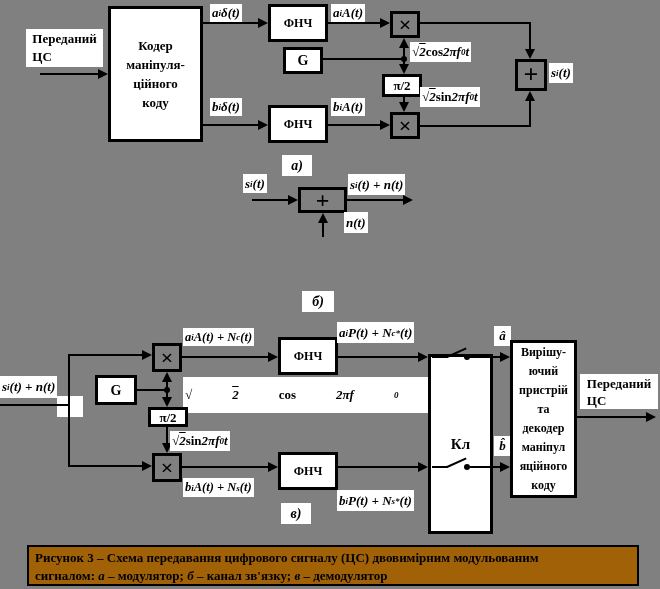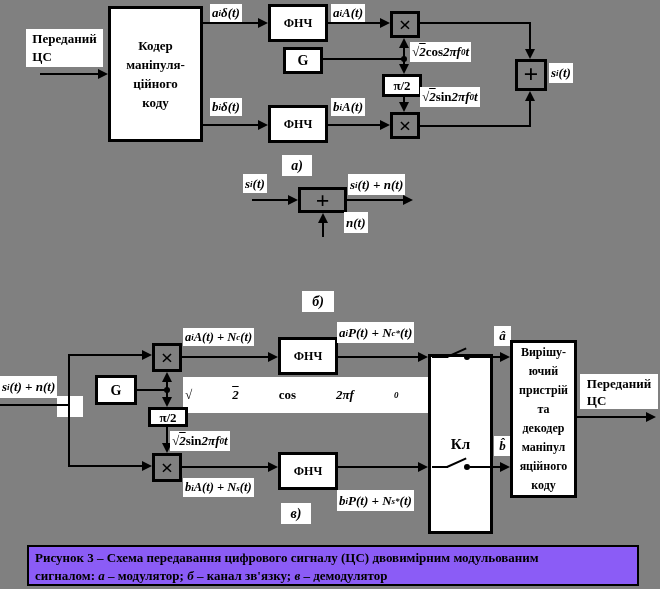--- a/index.html
+++ b/index.html
@@ -19,21 +19,21 @@
   .up{font-style:normal;}
   .ov{text-decoration:overline;}
   .plain{font-style:normal;}
   
   .hl,.vl{position:absolute;background:#000;}
   .ar-r{position:absolute;width:0;height:0;border-top:5px solid transparent;border-bottom:5px solid transparent;border-left:10px solid #000;}
   .ar-u{position:absolute;width:0;height:0;border-left:5px solid transparent;border-right:5px solid transparent;border-bottom:10px solid #000;}
   .ar-d{position:absolute;width:0;height:0;border-left:5px solid transparent;border-right:5px solid transparent;border-top:10px solid #000;}
   .dot{position:absolute;width:6px;height:6px;background:#000;border-radius:50%;}
   .blade{position:absolute;width:21px;height:2px;background:#000;transform:rotate(-24deg);transform-origin:0 50%;}
-  .caption{position:absolute;background:#8b5cf6;border:2px solid #000;box-sizing:border-box;
+  .caption{position:absolute;background:#a16207;border:2px solid #000;box-sizing:border-box;
        font-size:13px;line-height:18px;padding:2px 6px;font-style:normal;}
   .caption i{font-weight:bold;}
   .fnch{font-size:12px;}
   .dec{font-size:12px;line-height:19px;}
   .kl{font-size:15px;}
 </style>
 </head>
 <body>
 
 <div class="canvas">

